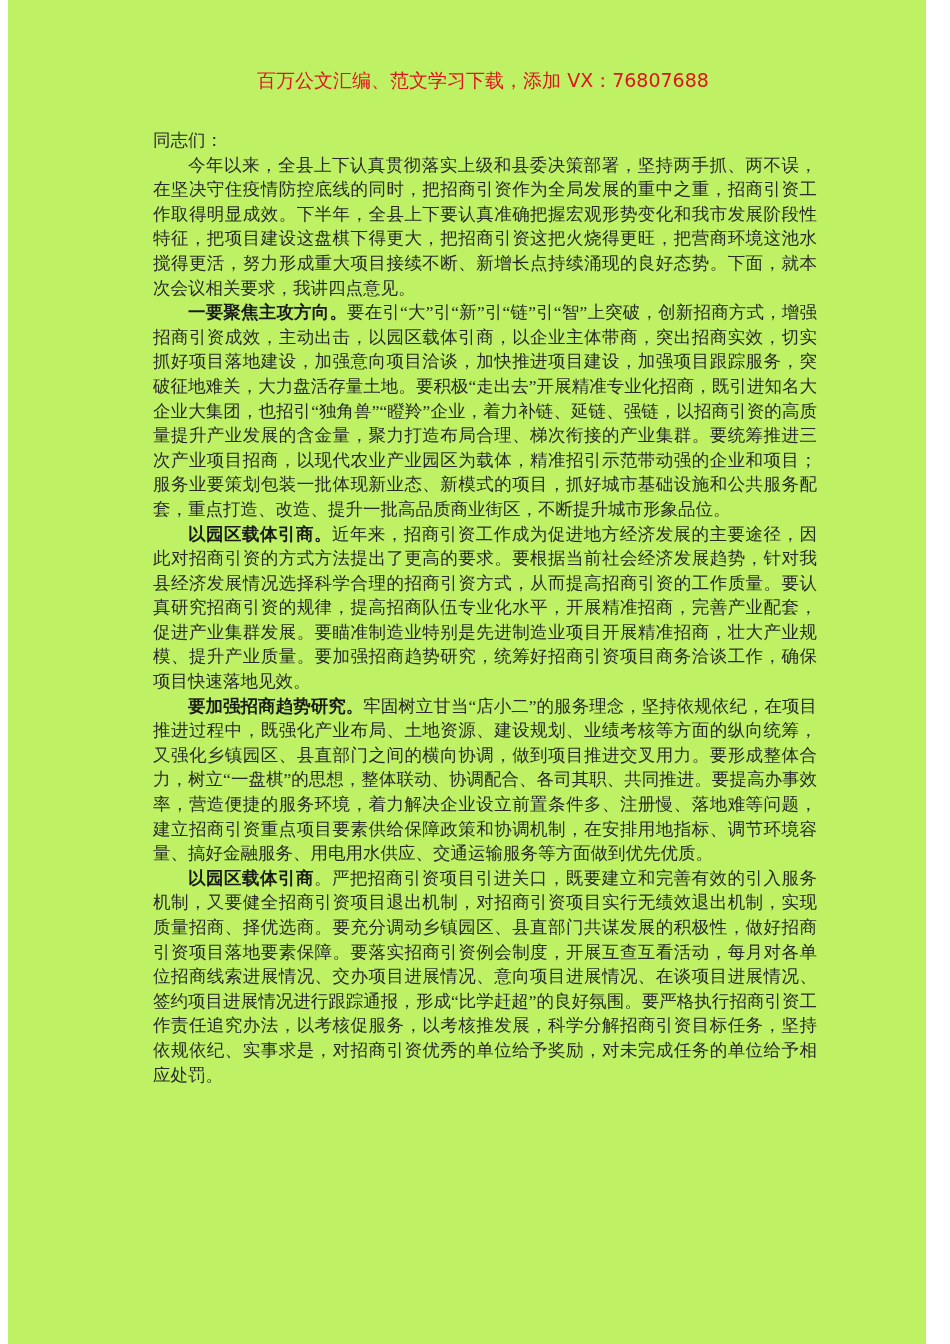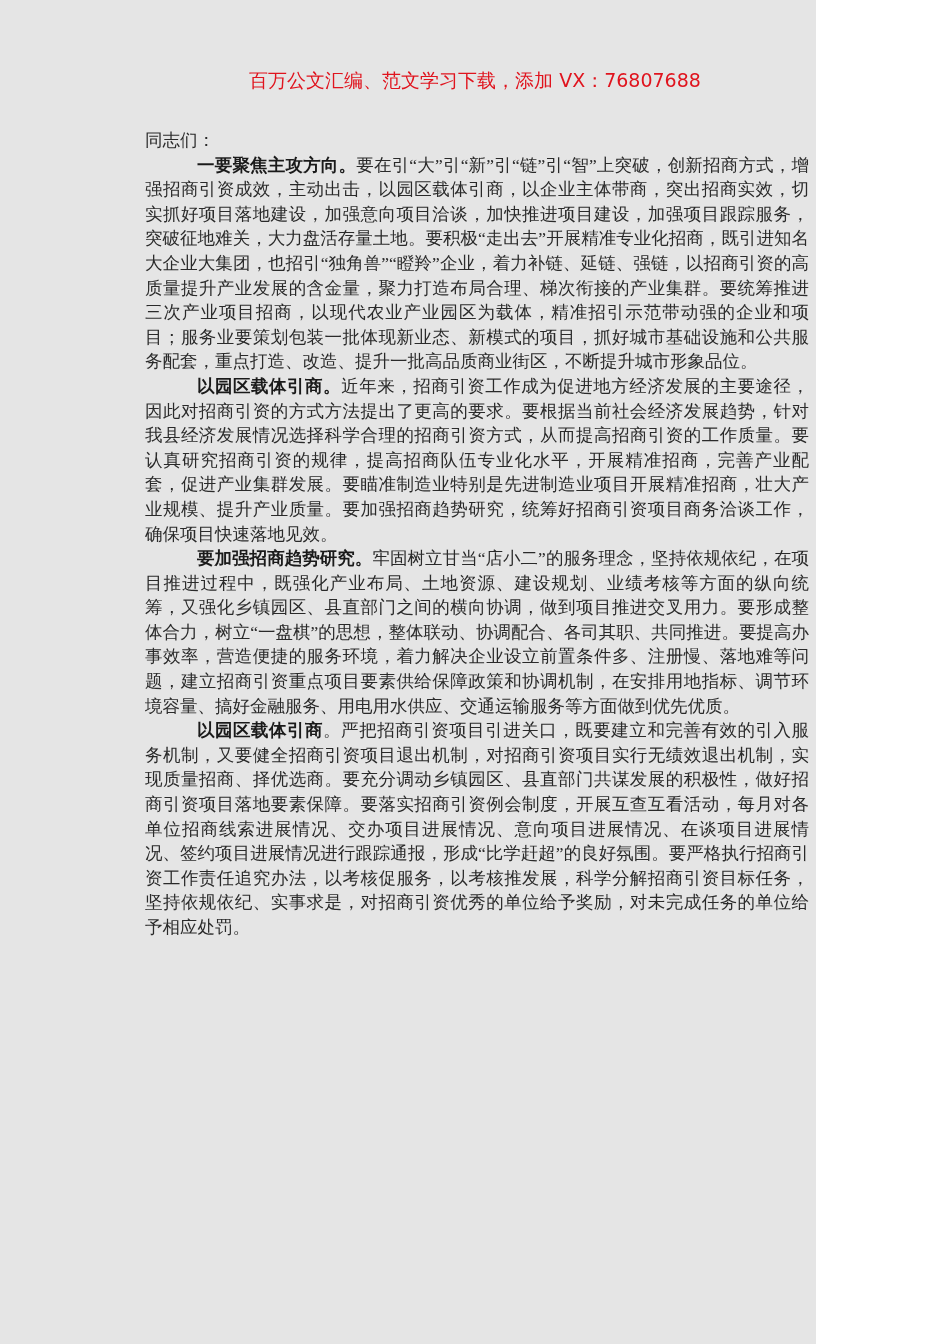--- a/index.html
+++ b/index.html
@@ -1,42 +1,43 @@
 <!DOCTYPE html>
 <html><head>
 <meta charset="utf-8">
 <style>
   html, body { margin: 0; padding: 0; background: #ffffff; }
   body { width: 950px; height: 1344px; position: relative; overflow: hidden; }
-  .page { position: absolute; left: 0; top: 0; width: 816px; height: 1344px; background: #e5e5e5; }
+  .page { position: absolute; left: 8px; top: 0; width: 918px; height: 1344px; background: #bef264; }
   .header {
     position: absolute; left: 0; top: 66px; width: 950px; text-align: center;
     font-family: "DejaVu Sans", "Liberation Sans", sans-serif;
     font-size: 19px; color: #e0141e; letter-spacing: 0px; line-height: 28px;
   }
   .body-text {
     position: absolute; left: 145px; top: 128px; width: 664px;
     font-family: Liberation Serif, serif;
     font-size: 17.5px; line-height: 24.6px; color: #2a2a2a;
     text-align: justify; text-justify: inter-character;
   }
   .body-text p { margin: 0; }
   .salutation { text-indent: 0; }
   .para { text-indent: 2em; }
-  .lead { font-weight: bold; color: #1a1a1a; margin-left: 17px; }
+  .lead { font-weight: bold; color: #1a1a1a; }
 </style>
 </head>
 <body>
 
 <div class="page">
   <div class="header">百万公文汇编、范文学习下载，添加 VX：76807688</div>
 
   <div class="body-text">
     <p class="salutation">同志们：</p>
 
+    <p class="para"><span>今年以来，全县上下认真贯彻落实上级和县委决策部署，坚持两手抓、两不误，在坚决守住疫情防控底线的同时，把招商引资作为全局发展的重中之重，招商引资工作取得明显成效。下半年，全县上下要认真准确把握宏观形势变化和我市发展阶段性特征，把项目建设这盘棋下得更大，把招商引资这把火烧得更旺，把营商环境这池水搅得更活，努力形成重大项目接续不断、新增长点持续涌现的良好态势。下面，就本次会议相关要求，我讲四点意见。</span></p>
 
     <p class="para"><span class="lead">一要聚焦主攻方向。</span><span>要在引“大”引“新”引“链”引“智”上突破，创新招商方式，增强招商引资成效，主动出击，以园区载体引商，以企业主体带商，突出招商实效，切实抓好项目落地建设，加强意向项目洽谈，加快推进项目建设，加强项目跟踪服务，突破征地难关，大力盘活存量土地。要积极“走出去”开展精准专业化招商，既引进知名大企业大集团，也招引“独角兽”“瞪羚”企业，着力补链、延链、强链，以招商引资的高质量提升产业发展的含金量，聚力打造布局合理、梯次衔接的产业集群。要统筹推进三次产业项目招商，以现代农业产业园区为载体，精准招引示范带动强的企业和项目；服务业要策划包装一批体现新业态、新模式的项目，抓好城市基础设施和公共服务配套，重点打造、改造、提升一批高品质商业街区，不断提升城市形象品位。</span></p>
 
     <p class="para"><span class="lead">以园区载体引商。</span><span>近年来，招商引资工作成为促进地方经济发展的主要途径，因此对招商引资的方式方法提出了更高的要求。要根据当前社会经济发展趋势，针对我县经济发展情况选择科学合理的招商引资方式，从而提高招商引资的工作质量。要认真研究招商引资的规律，提高招商队伍专业化水平，开展精准招商，完善产业配套，促进产业集群发展。要瞄准制造业特别是先进制造业项目开展精准招商，壮大产业规模、提升产业质量。要加强招商趋势研究，统筹好招商引资项目商务洽谈工作，确保项目快速落地见效。</span></p>
 
     <p class="para"><span class="lead">要加强招商趋势研究。</span><span>牢固树立甘当“店小二”的服务理念，坚持依规依纪，在项目推进过程中，既强化产业布局、土地资源、建设规划、业绩考核等方面的纵向统筹，又强化乡镇园区、县直部门之间的横向协调，做到项目推进交叉用力。要形成整体合力，树立“一盘棋”的思想，整体联动、协调配合、各司其职、共同推进。要提高办事效率，营造便捷的服务环境，着力解决企业设立前置条件多、注册慢、落地难等问题，建立招商引资重点项目要素供给保障政策和协调机制，在安排用地指标、调节环境容量、搞好金融服务、用电用水供应、交通运输服务等方面做到优先优质。</span></p>
 
     <p class="para"><span class="lead">以园区载体引商</span><span>。严把招商引资项目引进关口，既要建立和完善有效的引入服务机制，又要健全招商引资项目退出机制，对招商引资项目实行无绩效退出机制，实现质量招商、择优选商。要充分调动乡镇园区、县直部门共谋发展的积极性，做好招商引资项目落地要素保障。要落实招商引资例会制度，开展互查互看活动，每月对各单位招商线索进展情况、交办项目进展情况、意向项目进展情况、在谈项目进展情况、签约项目进展情况进行跟踪通报，形成“比学赶超”的良好氛围。要严格执行招商引资工作责任追究办法，以考核促服务，以考核推发展，科学分解招商引资目标任务，坚持依规依纪、实事求是，对招商引资优秀的单位给予奖励，对未完成任务的单位给予相应处罚。</span></p>
   </div>
 </div>

